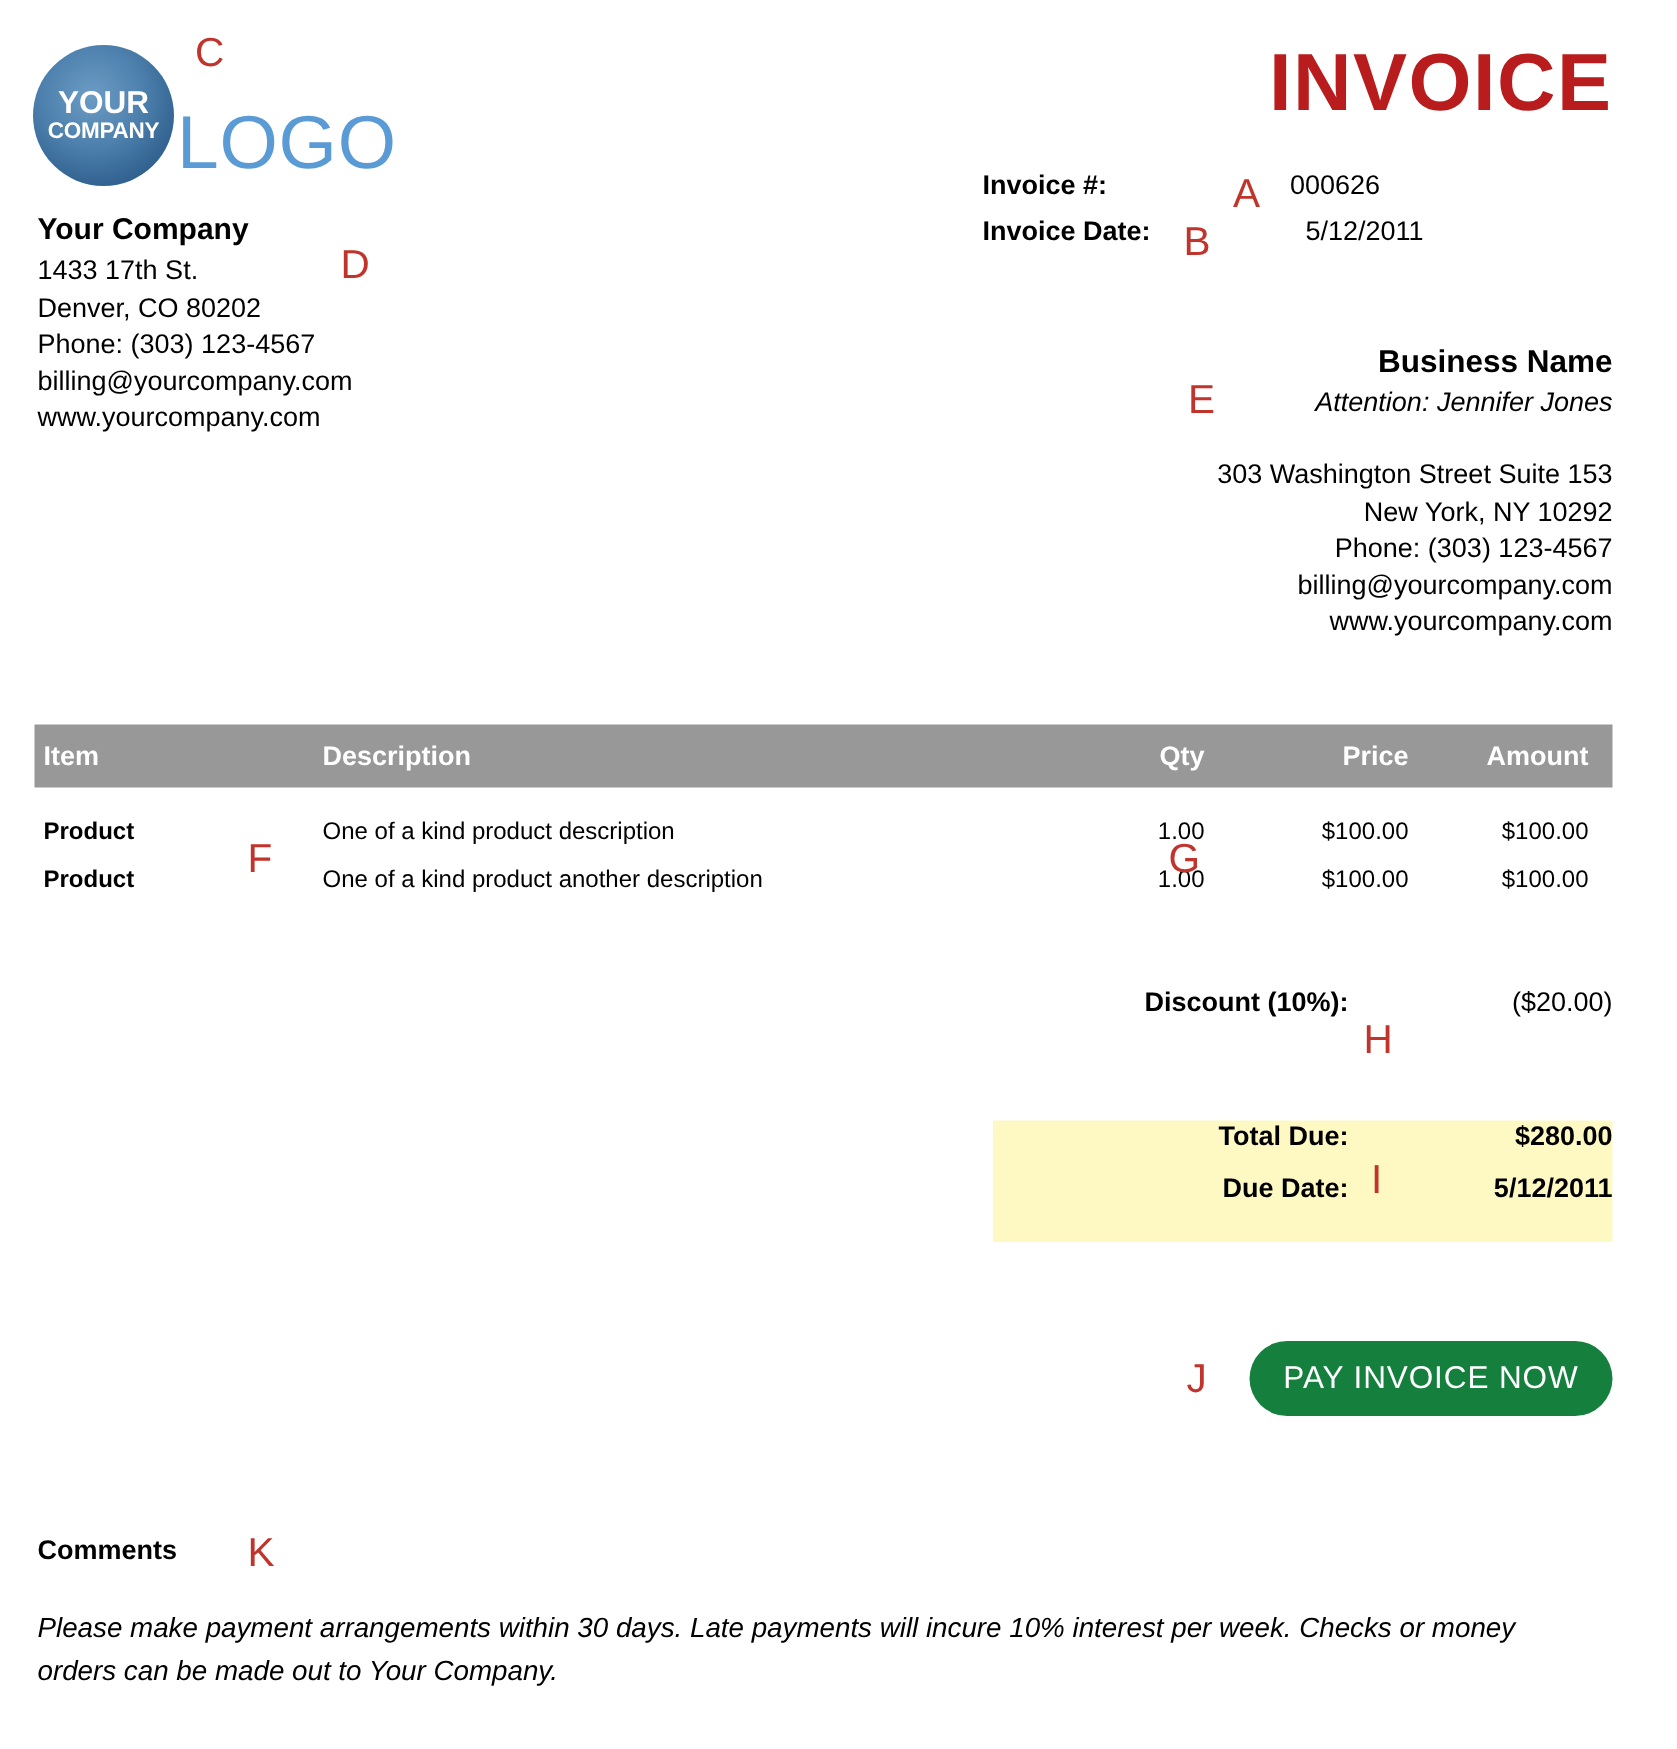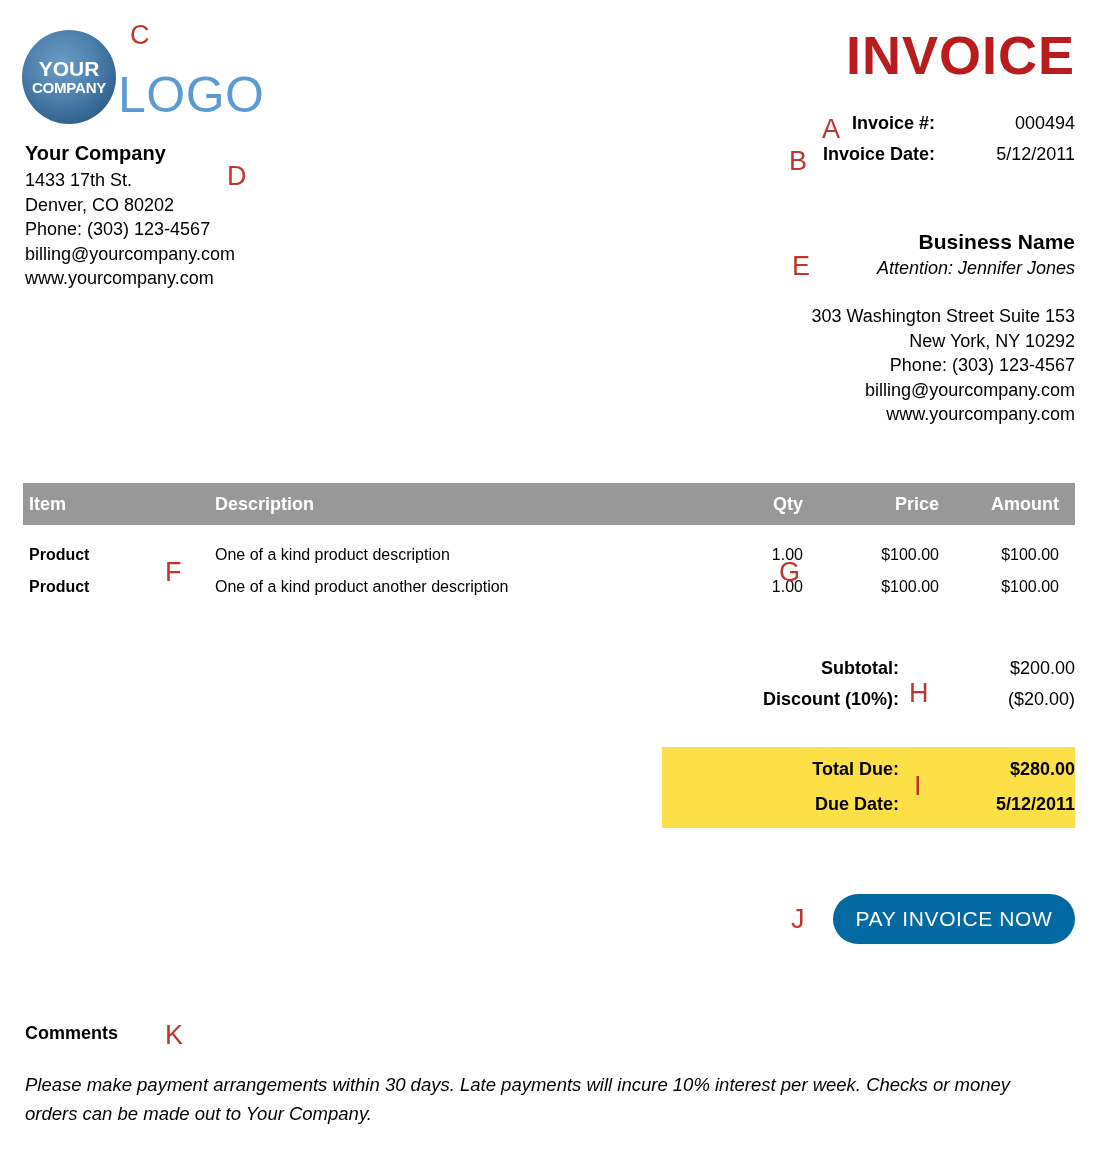--- a/index.html
+++ b/index.html
@@ -98,24 +98,25 @@
 
   
   .meta {
     position: absolute;
     right: 43px;
     top: 113px;
     width: 420px;
   }
   .meta-row {
     display: flex;
-    justify-content: flex-end;
+    justify-content: flex-start;
     align-items: baseline;
     height: 31px;
     font-size: 18px;
+    gap: 42px;
   }
   .meta-label {
     font-weight: 700;
     text-align: right;
     white-space: nowrap;
   }
   .meta-value {
     width: 140px;
     text-align: right;
     font-weight: 400;
@@ -218,35 +219,35 @@
     width: 168px;
     text-align: right;
   }
 
   .total-box {
     position: absolute;
     left: 662px;
     top: 747px;
     width: 413px;
     height: 81px;
-    background: #fde047;
-    padding-top: 12px;
+    background: #fef9c3;
+    padding-top: 0;
   }
   .total-box .tot-row { height: 35px; }
   .total-box .tot-label,
   .total-box .tot-value { font-weight: 700; }
 
   
   .pay-btn {
     position: absolute;
     left: 833px;
     top: 894px;
     width: 242px;
     height: 50px;
-    background: #0369a1;
+    background: #15803d;
     border: none;
     border-radius: 25px;
     color: #ffffff;
     font-family: "Liberation Sans", "DejaVu Sans", sans-serif;
     font-size: 21px;
     font-weight: 400;
     letter-spacing: 0.6px;
     cursor: pointer;
     line-height: 50px;
     padding: 0;
@@ -284,21 +285,21 @@
     <div class="logo-word">LOGO</div>
   </div>
 
   <div class="marker" style="left:130px; top:22px;">C</div>
 
   <div class="invoice-title">INVOICE</div>
 
   <div class="meta">
     <div class="meta-row">
       <span class="meta-label">Invoice #:</span>
-      <span class="meta-value">000494</span>
+      <span class="meta-value">000626</span>
     </div>
     <div class="meta-row">
       <span class="meta-label">Invoice Date:</span>
       <span class="meta-value">5/12/2011</span>
     </div>
   </div>
 
   <div class="marker" style="left:822px; top:116px;">A</div>
   <div class="marker" style="left:789px; top:148px;">B</div>
 
@@ -351,24 +352,20 @@
         <div class="c-amount">$100.00</div>
       </div>
     </div>
   </div>
 
   <div class="marker" style="left:165px; top:559px;">F</div>
   <div class="marker" style="left:779px; top:559px;">G</div>
 
   <div class="totals">
     <div class="tot-row">
-      <span class="tot-label">Subtotal:</span>
-      <span class="tot-value">$200.00</span>
-    </div>
-    <div class="tot-row">
       <span class="tot-label">Discount (10%):</span>
       <span class="tot-value">($20.00)</span>
     </div>
   </div>
 
   <div class="marker" style="left:909px; top:680px;">H</div>
 
   <div class="total-box">
     <div class="tot-row">
       <span class="tot-label">Total Due:</span>

